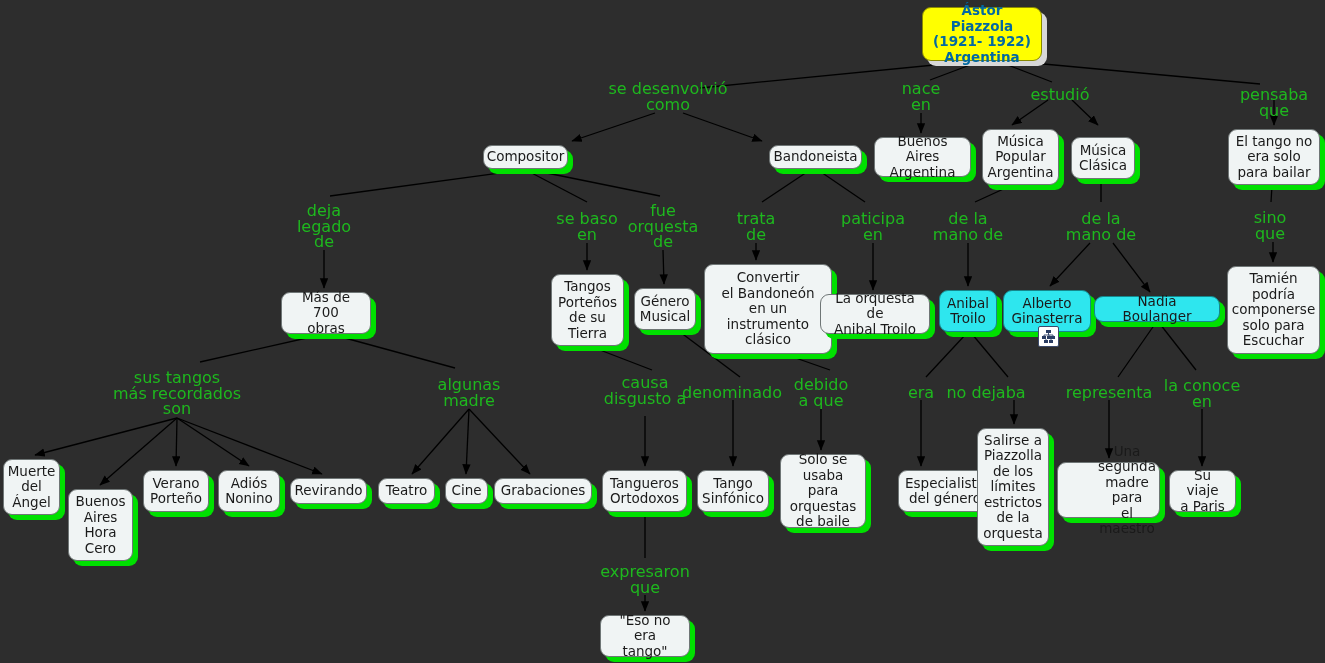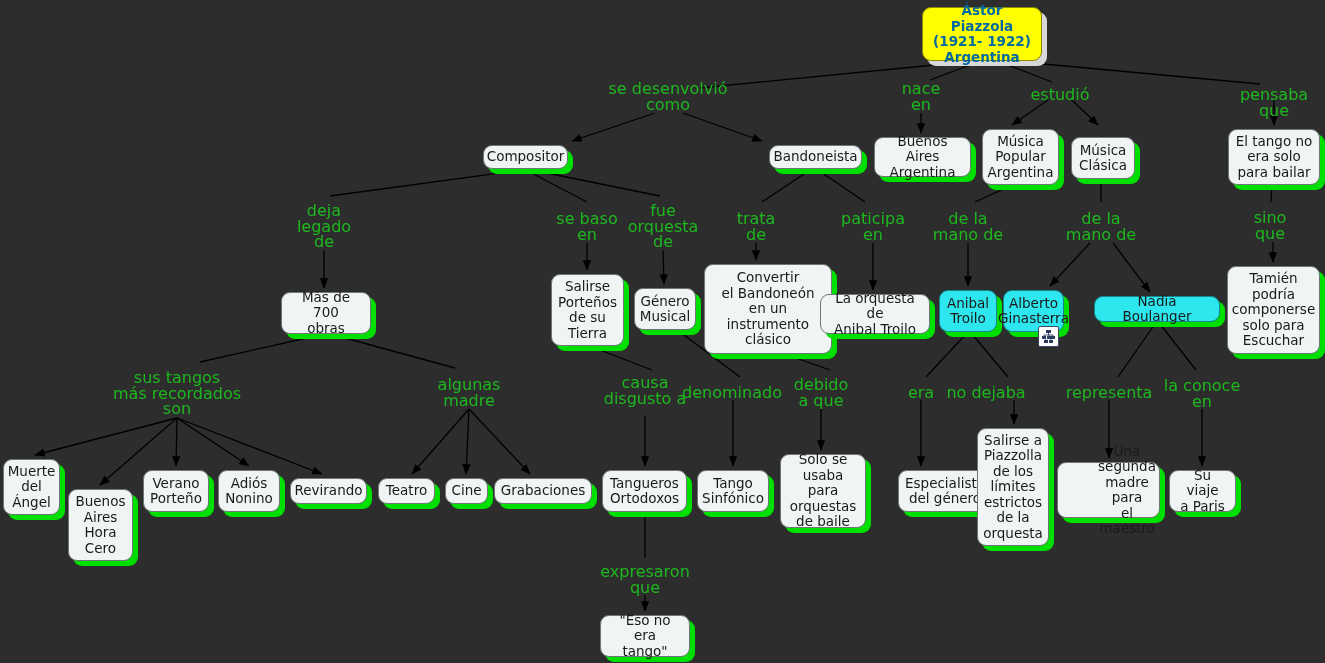--- a/index.html
+++ b/index.html
@@ -179,36 +179,36 @@
       <div class="node" style="left: 982px; top: 129px; width: 77px; height: 56px;"><span>Música
 Popular
 Argentina</span></div>
       <div class="node" style="left: 1071px; top: 137px; width: 64px; height: 42px;"><span>Música
 Clásica</span></div>
       <div class="node" style="left: 1228px; top: 129px; width: 92px; height: 56px;"><span>El tango no
 era solo
 para bailar</span></div>
       <div class="node" style="left: 281px; top: 292px; width: 90px; height: 42px;"><span>Más de 700
 obras</span></div>
-      <div class="node" style="left: 551px; top: 274px; width: 73px; height: 72px;"><span>Salirse
+      <div class="node" style="left: 551px; top: 274px; width: 73px; height: 72px;"><span>Tangos
 Porteños
 de su
 Tierra</span></div>
       <div class="node" style="left: 634px; top: 288px; width: 62px; height: 42px;"><span>Género
 Musical</span></div>
       <div class="node" style="left: 704px; top: 264px; width: 128px; height: 90px;"><span>Convertir
 el Bandoneón
 en un
 instrumento
 clásico</span></div>
       <div class="node" style="left: 820px; top: 294px; width: 110px; height: 40px;"><span>La orquesta de
 Anibal Troilo</span></div>
       <div class="node cyan" style="left: 939px; top: 290px; width: 58px; height: 42px;"><span>Anibal
 Troilo</span></div>
-      <div class="node cyan" style="left: 1003px; top: 290px; width: 61px; height: 42px;"><span>Alberto
+      <div class="node cyan" style="left: 1003px; top: 290px; width: 88px; height: 42px;"><span>Alberto
 Ginasterra</span></div>
       <div class="node cyan" style="left: 1094px; top: 296px; width: 126px; height: 26px;"><span>Nadia Boulanger</span></div>
       <div class="node" style="left: 1227px; top: 266px; width: 93px; height: 88px;"><span>Tamién
 podría
 componerse
 solo para
 Escuchar</span></div>
       <div class="node" style="left: 3px; top: 459px; width: 57px; height: 56px;"><span>Muerte
 del
 Ángel</span></div>

